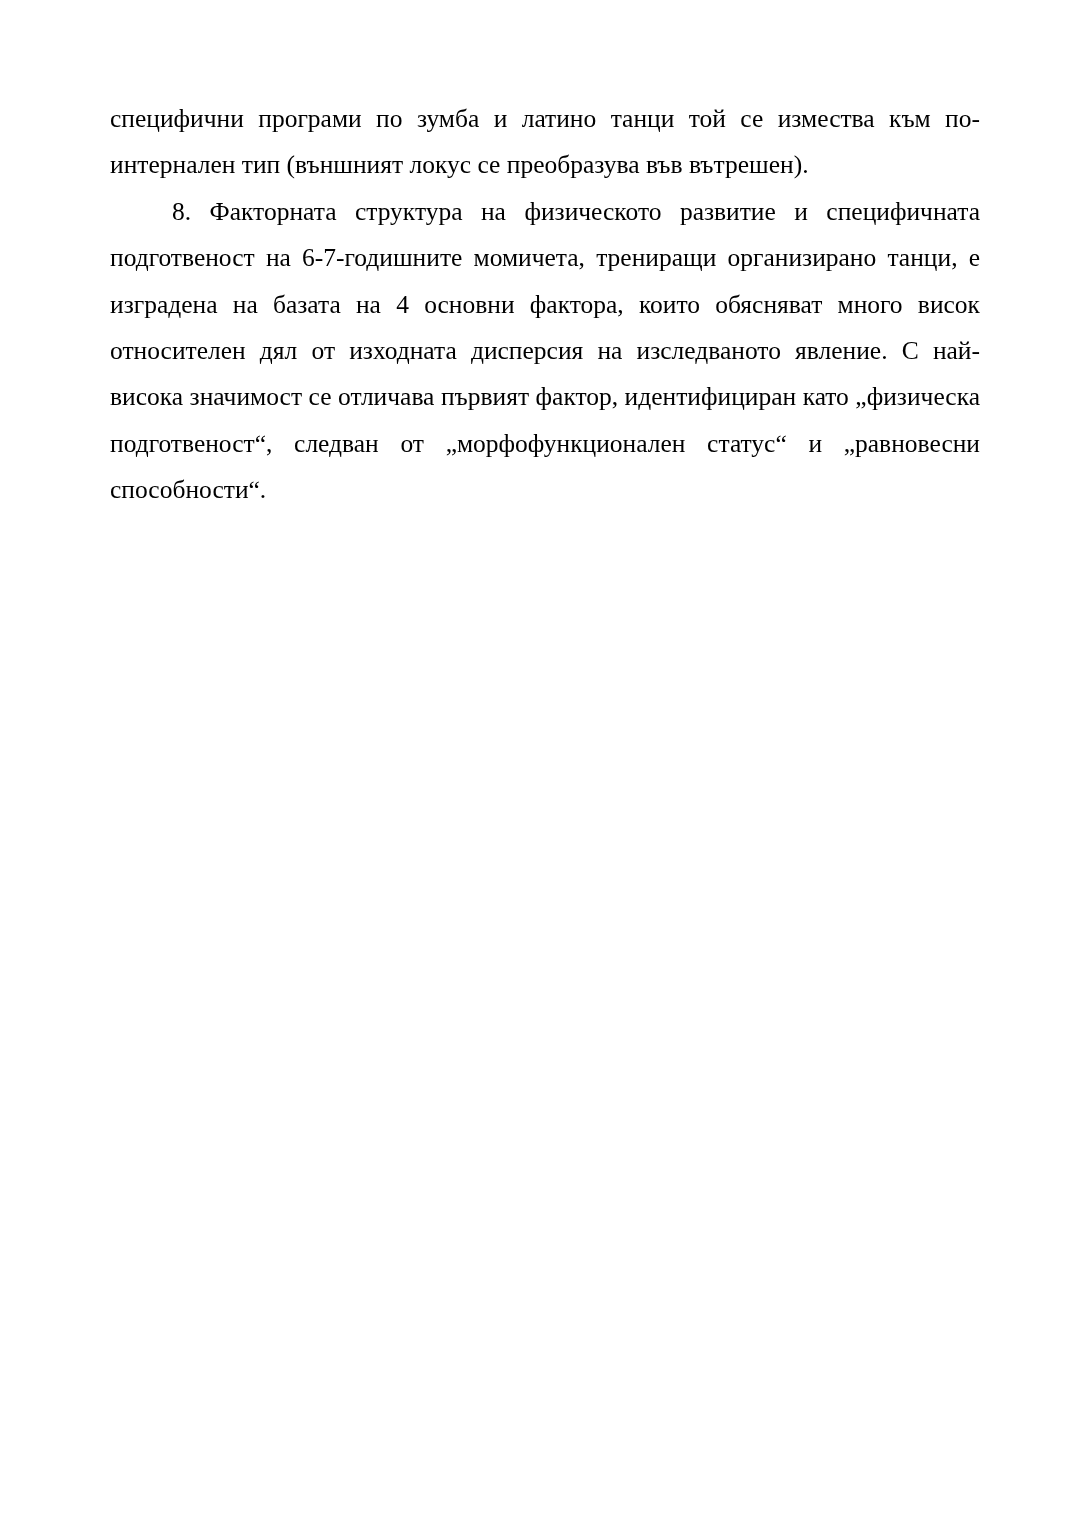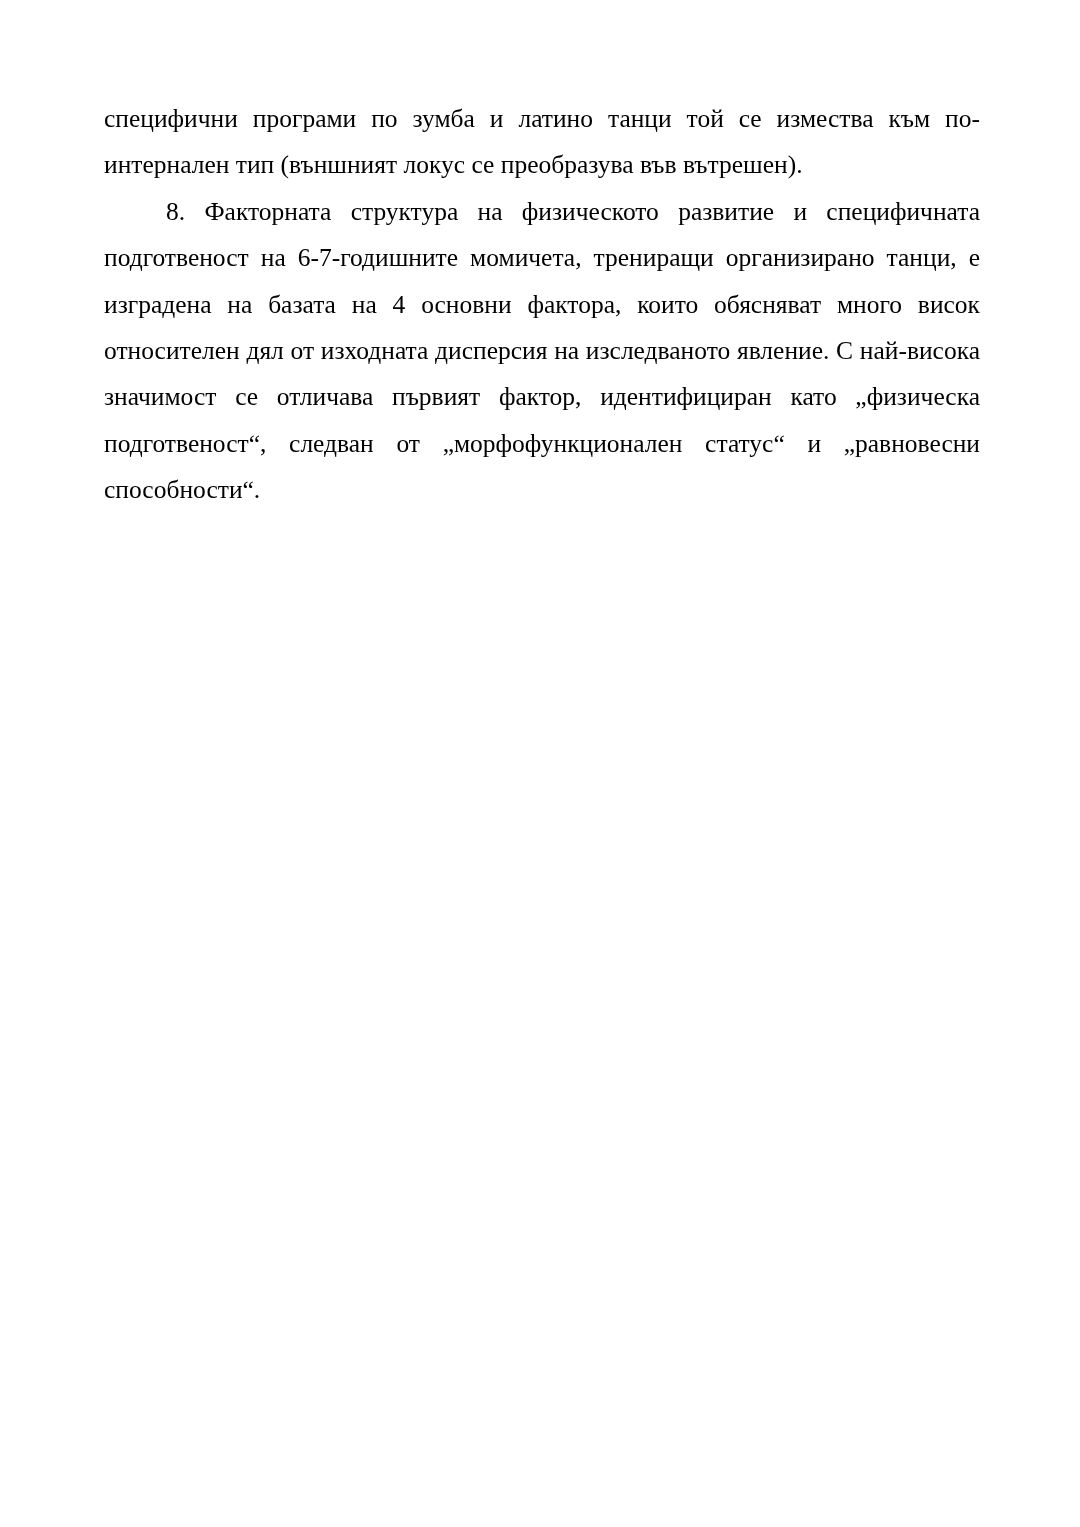--- a/index.html
+++ b/index.html
@@ -18,21 +18,21 @@
     color: #000000;
   }
   .doc-body {
     font-size: 25.5px;
     line-height: 1.82;
     text-align: justify;
     text-justify: inter-word;
     color: #000;
   }
   .para {
-    margin: 0 0 0 4px;
+    margin: 0 0 0 10px;
     text-align: justify;
     text-justify: inter-word;
     hyphens: none;
   }
   .para.indent {
     text-indent: 62px;
     font-family: Liberation Serif, serif;
   }
   .para + .para {
     margin-top: 0;

